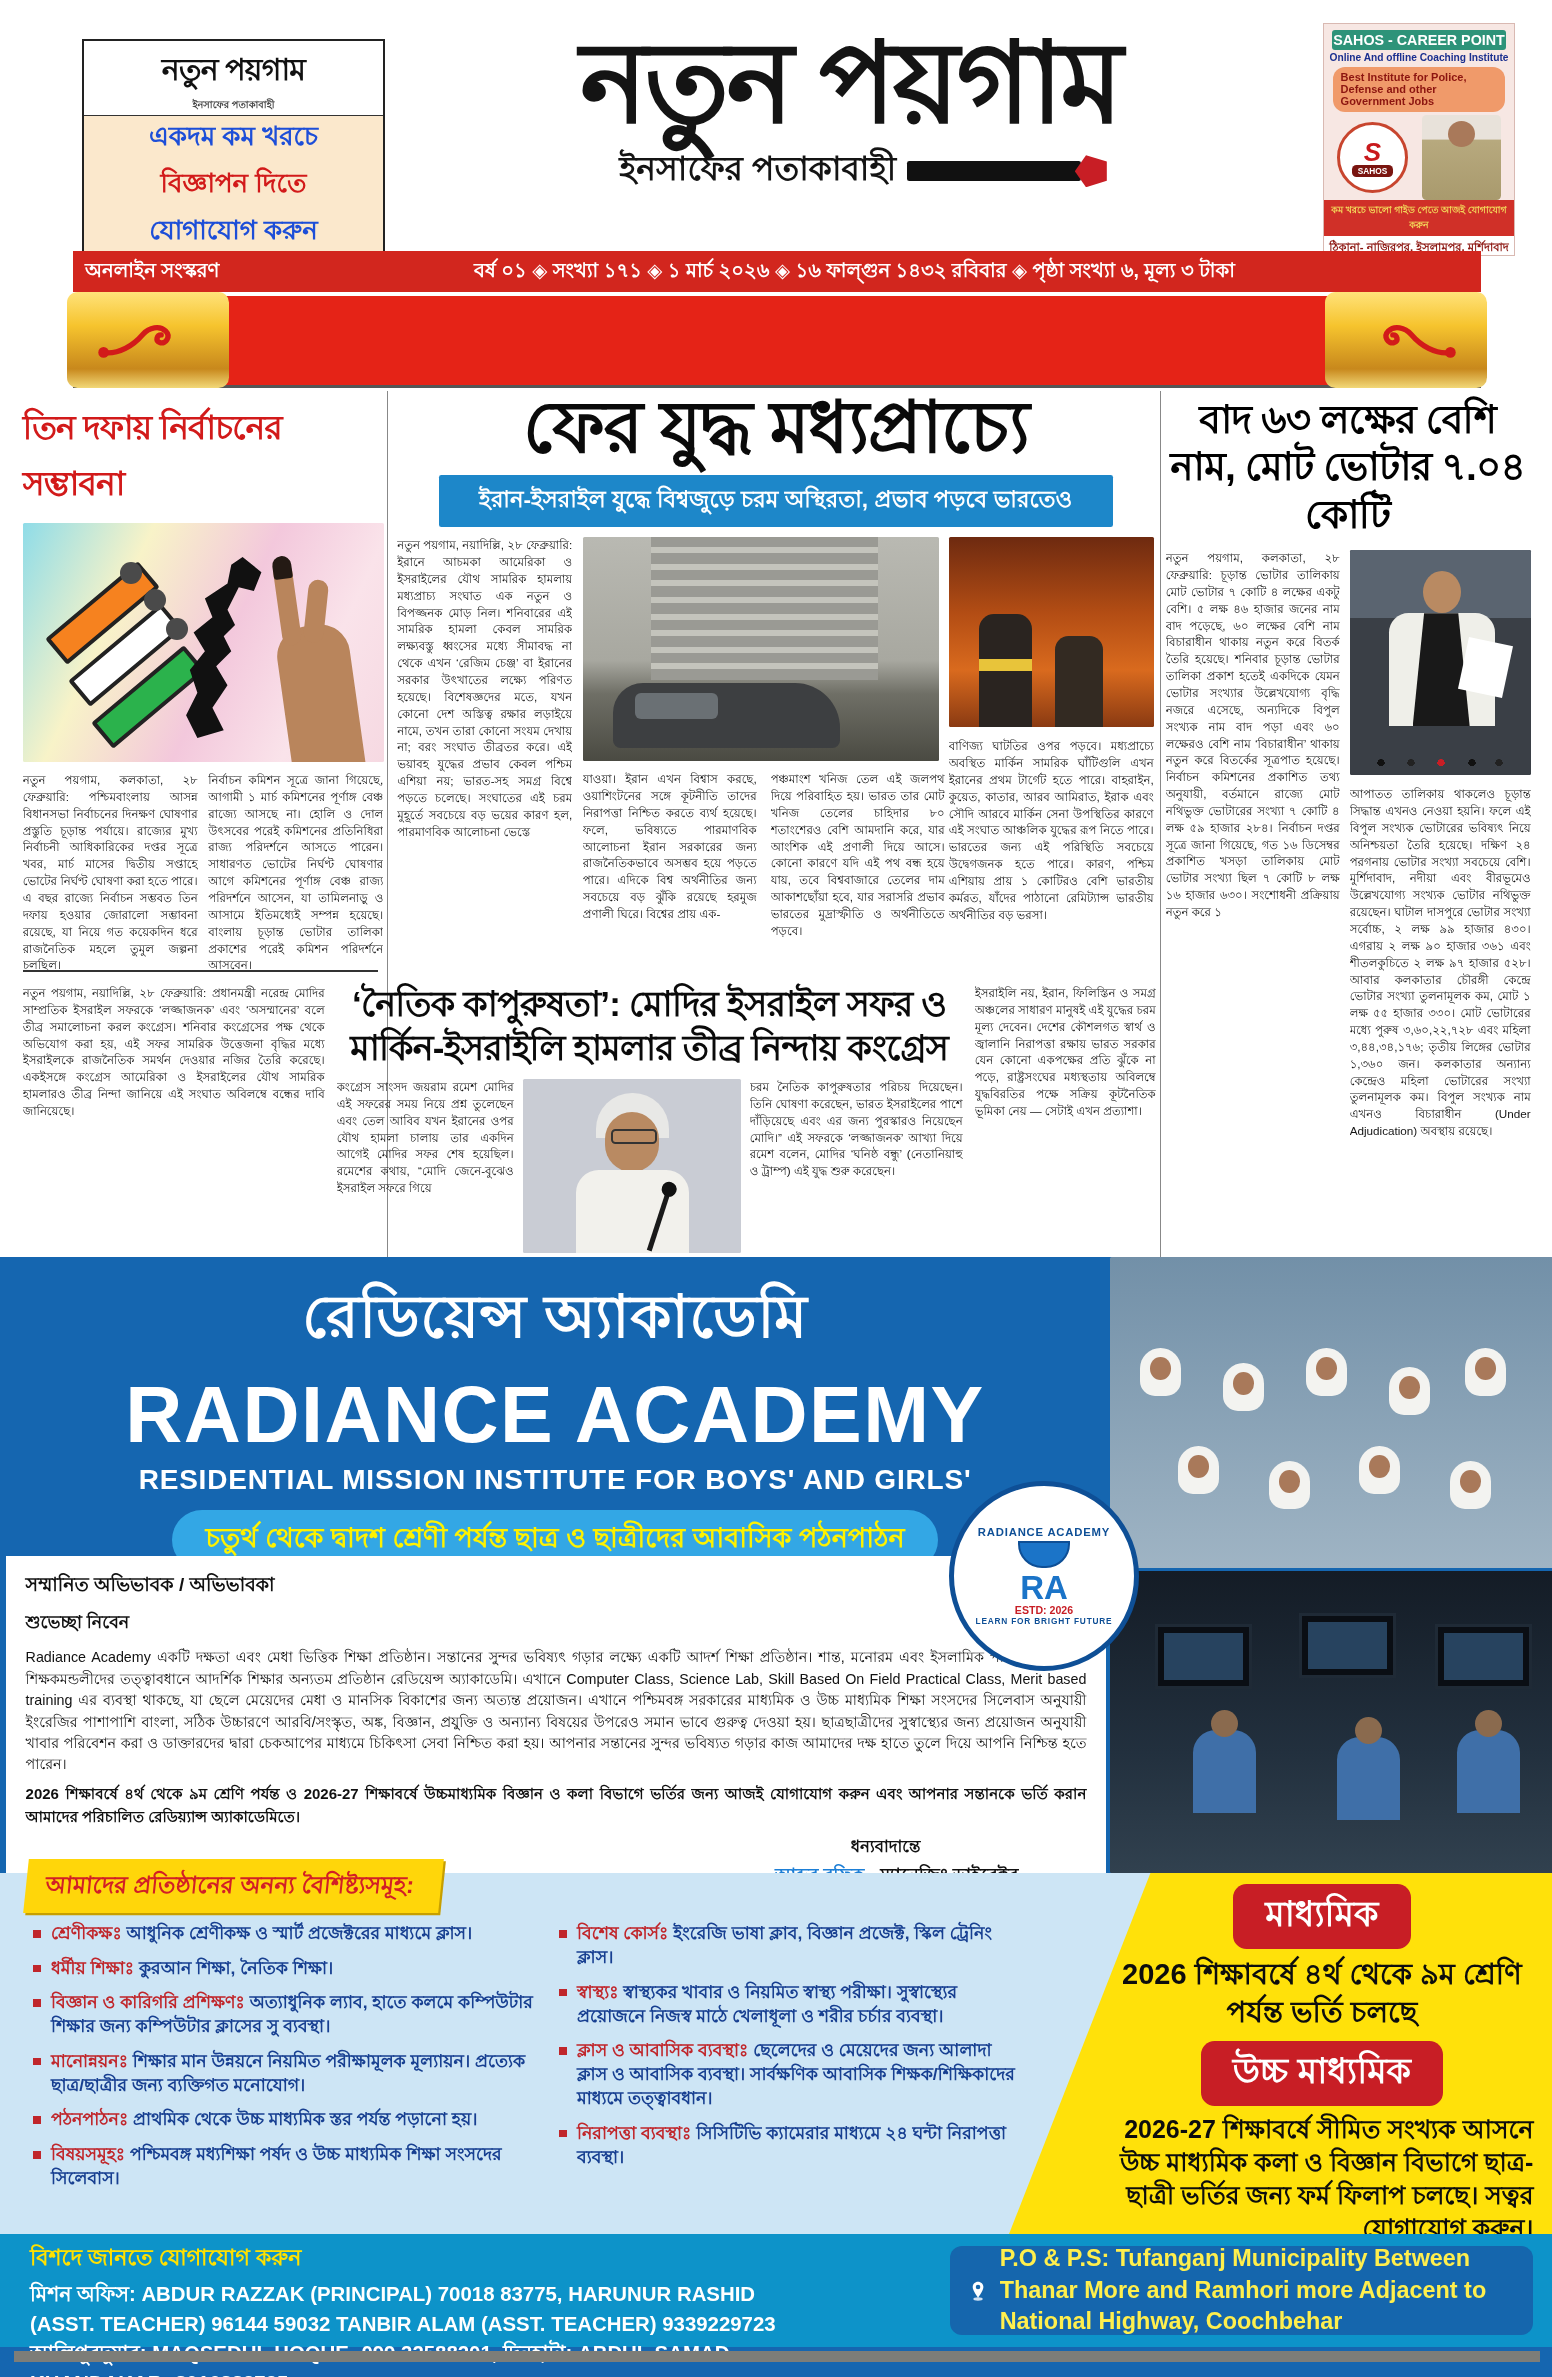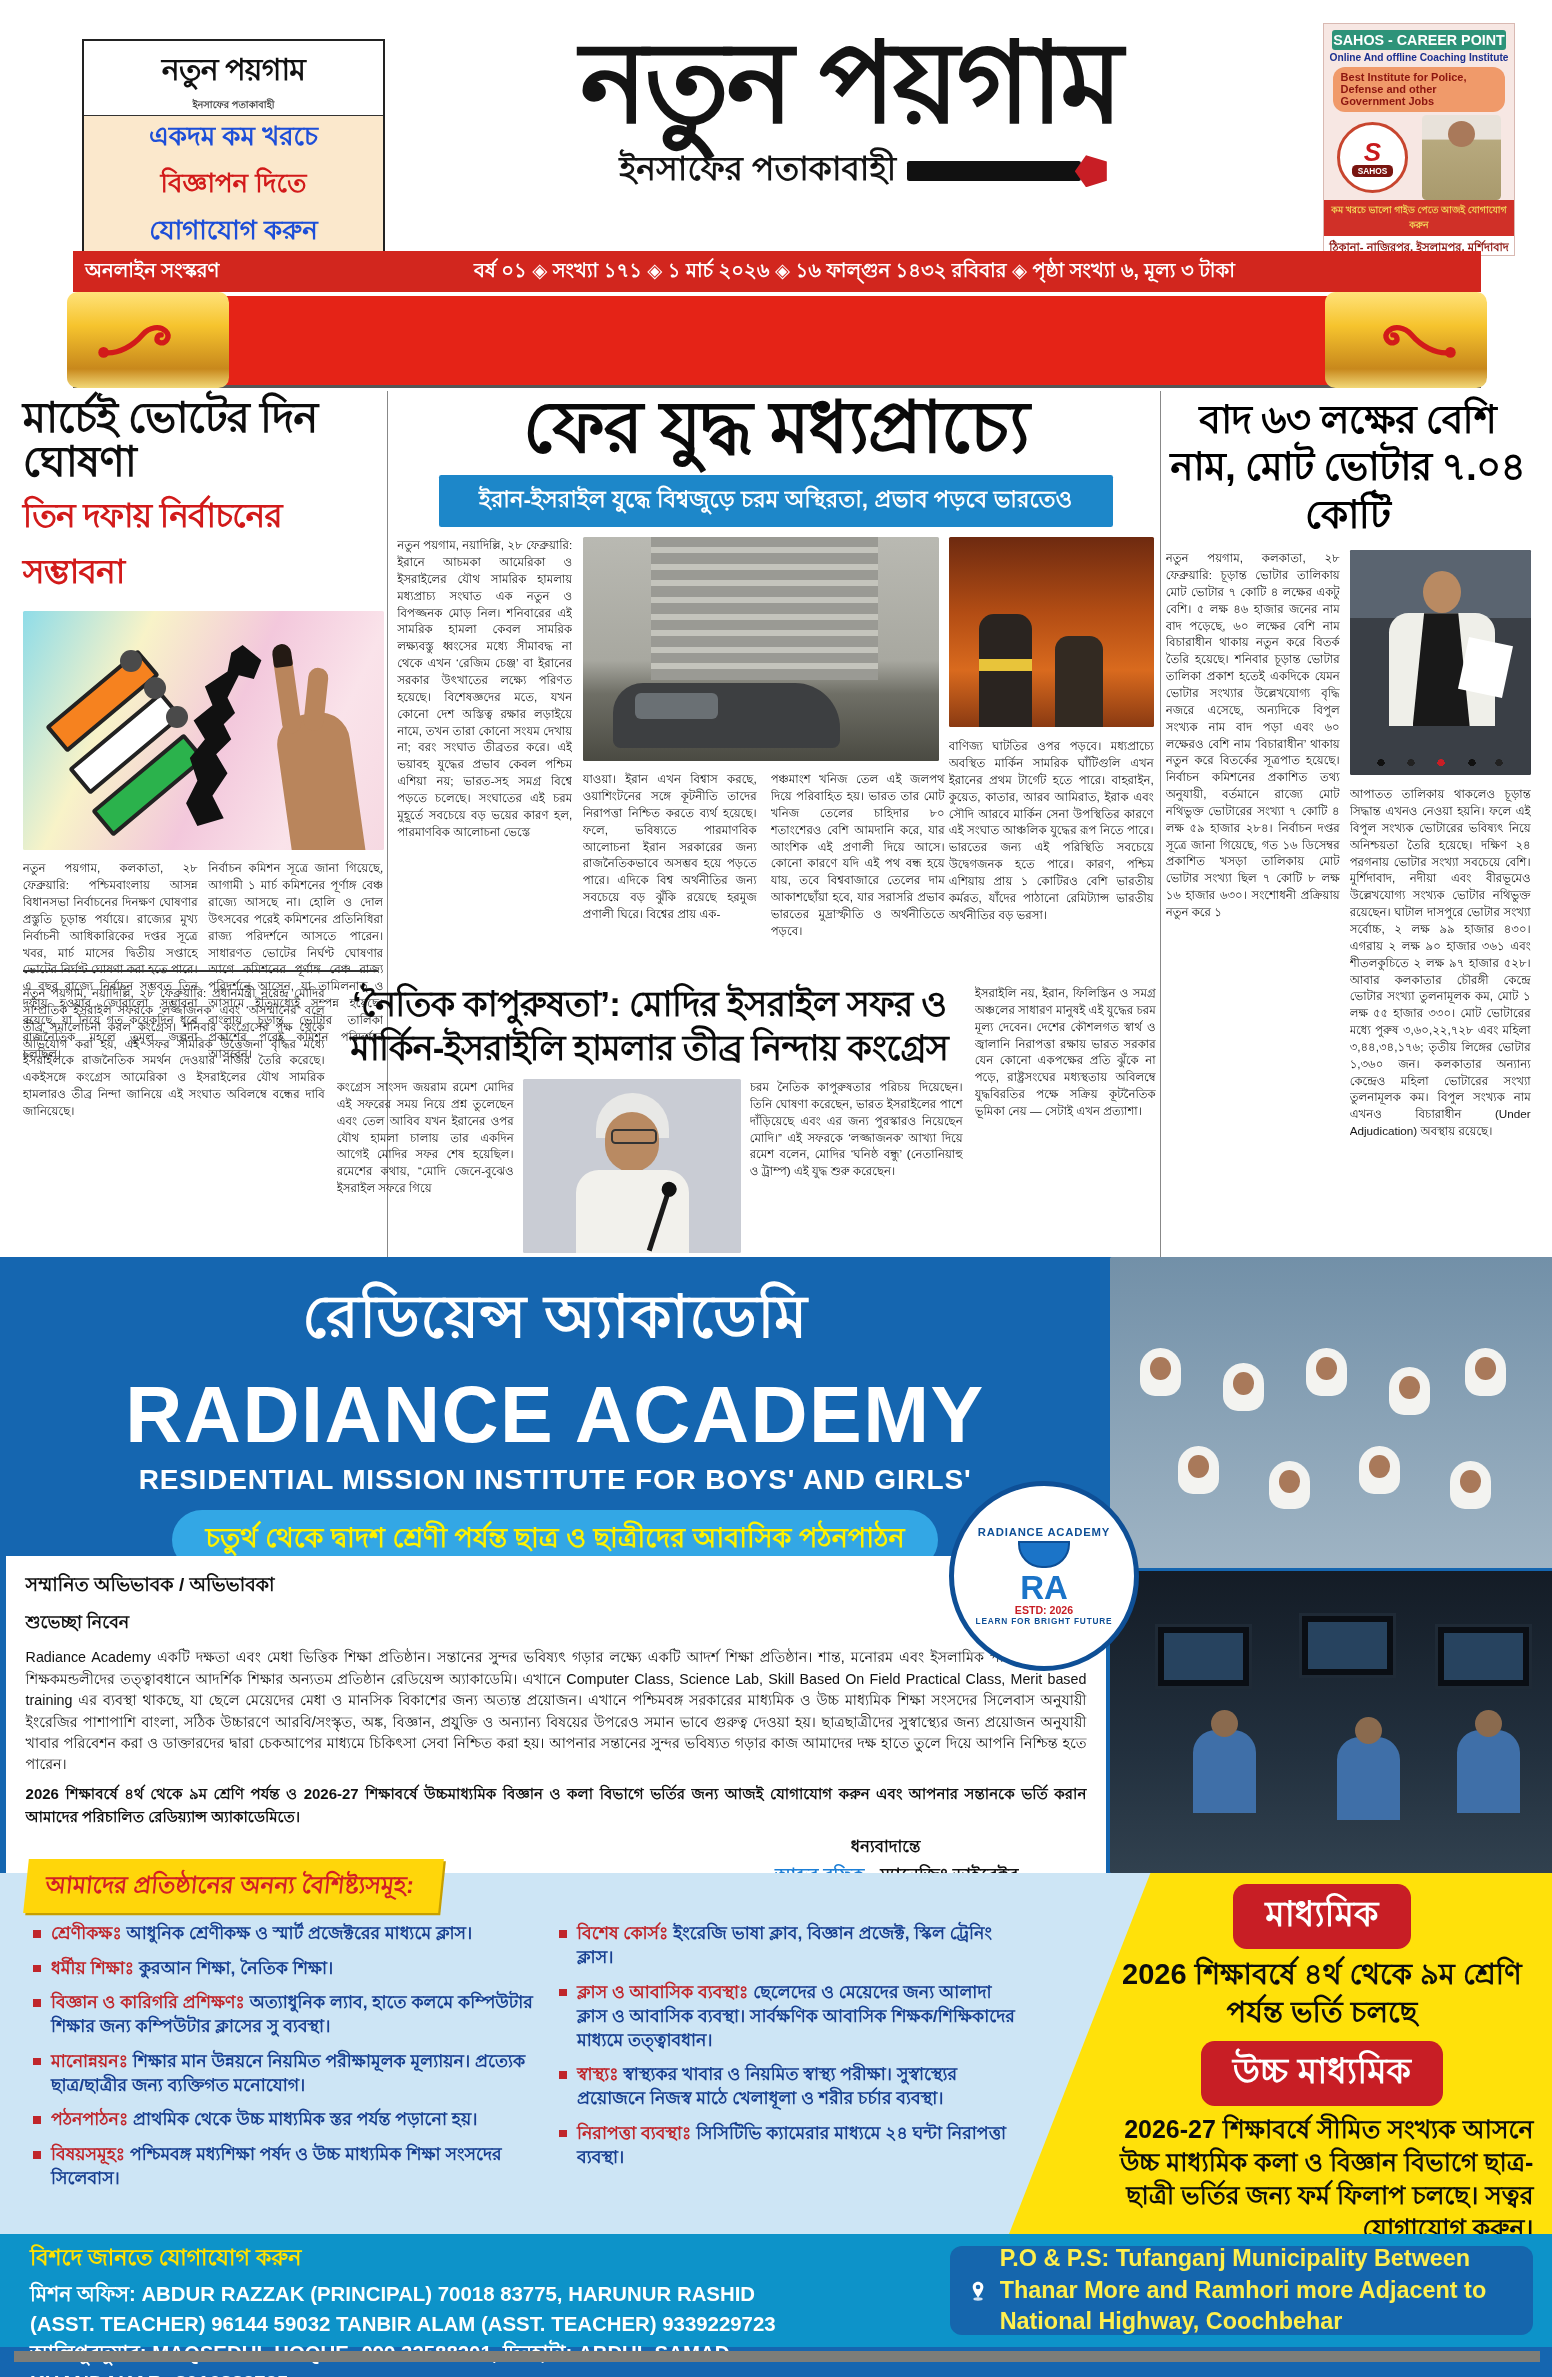--- a/index.html
+++ b/index.html
@@ -248,21 +248,20 @@
       <path d="M8 40 C 30 44, 50 30, 62 16 C 70 7, 84 4, 92 12 C 99 19, 92 30, 84 27 C 78 25, 80 17, 86 17" fill="none" stroke="#d21a1a" stroke-width="7" stroke-linecap="round"></path>
       <circle cx="10" cy="40" r="7" fill="#d21a1a"></circle>
     </svg>
   </div>
 
   <div class="news">
     <div class="vline" style="left:364px"></div>
     <div class="vline" style="left:1137px"></div>
 
     <div class="art-el">
-      <div class="h hl">মার্চেই ভোটের দিন ঘোষণা</div>
       <div class="sh">তিন দফায় নির্বাচনের সম্ভাবনা</div>
       <div class="ph ph-eci">
         <div class="eci-bar" style="left:19.6px;top:73px;background:#f6821f"></div>
         <div class="eci-bar" style="left:42px;top:115px;background:#fff"></div>
         <div class="eci-bar" style="left:65px;top:157px;background:#2bb24c"></div>
         <div class="eci-dot" style="left:97px;top:39px"></div>
         <div class="eci-dot" style="left:121px;top:66px"></div>
         <div class="eci-dot" style="left:143px;top:95px"></div>
         <svg class="wb-map" width="113" height="189" viewBox="0 0 60 100">
           <path d="M38 2 L48 10 L44 20 L36 18 L30 30 L34 38 L28 44 L32 52 L24 60 L30 70 L22 82 L28 94 L14 98 L8 86 L14 74 L10 62 L18 52 L12 42 L22 34 L18 24 L30 16 L32 6 Z" fill="#111"></path>
@@ -386,22 +385,22 @@
       <ul class="flist1">
         <li><span class="ft">শ্রেণীকক্ষঃ</span><span class="fd"> আধুনিক শ্রেণীকক্ষ ও স্মার্ট প্রজেক্টরের মাধ্যমে ক্লাস।</span></li>
         <li><span class="ft">ধর্মীয় শিক্ষাঃ</span><span class="fd"> কুরআন শিক্ষা, নৈতিক শিক্ষা।</span></li>
         <li><span class="ft">বিজ্ঞান ও কারিগরি প্রশিক্ষণঃ</span><span class="fd"> অত্যাধুনিক ল্যাব, হাতে কলমে কম্পিউটার শিক্ষার জন্য কম্পিউটার ক্লাসের সু ব্যবস্থা।</span></li>
         <li><span class="ft">মানোন্নয়নঃ</span><span class="fd"> শিক্ষার মান উন্নয়নে নিয়মিত পরীক্ষামূলক মূল্যায়ন। প্রত্যেক ছাত্র/ছাত্রীর জন্য ব্যক্তিগত মনোযোগ।</span></li>
         <li><span class="ft">পঠনপাঠনঃ</span><span class="fd"> প্রাথমিক থেকে উচ্চ মাধ্যমিক স্তর পর্যন্ত পড়ানো হয়।</span></li>
         <li><span class="ft">বিষয়সমূহঃ</span><span class="fd"> পশ্চিমবঙ্গ মধ্যশিক্ষা পর্ষদ ও উচ্চ মাধ্যমিক শিক্ষা সংসদের সিলেবাস।</span></li>
       </ul>
       <ul class="flist2">
         <li><span class="ft">বিশেষ কোর্সঃ</span><span class="fd"> ইংরেজি ভাষা ক্লাব, বিজ্ঞান প্রজেক্ট, স্কিল ট্রেনিং ক্লাস।</span></li>
+        <li><span class="ft">স্বাস্থ্যঃ</span><span class="fd"> স্বাস্থ্যকর খাবার ও নিয়মিত স্বাস্থ্য পরীক্ষা। সুস্বাস্থ্যের প্রয়োজনে নিজস্ব মাঠে খেলাধূলা ও শরীর চর্চার ব্যবস্থা।</span></li>
         <li><span class="ft">ক্লাস ও আবাসিক ব্যবস্থাঃ</span><span class="fd"> ছেলেদের ও মেয়েদের জন্য আলাদা ক্লাস ও আবাসিক ব্যবস্থা। সার্বক্ষণিক আবাসিক শিক্ষক/শিক্ষিকাদের মাধ্যমে তত্ত্বাবধান।</span></li>
-        <li><span class="ft">স্বাস্থ্যঃ</span><span class="fd"> স্বাস্থ্যকর খাবার ও নিয়মিত স্বাস্থ্য পরীক্ষা। সুস্বাস্থ্যের প্রয়োজনে নিজস্ব মাঠে খেলাধূলা ও শরীর চর্চার ব্যবস্থা।</span></li>
         <li><span class="ft">নিরাপত্তা ব্যবস্থাঃ</span><span class="fd"> সিসিটিভি ক্যামেরার মাধ্যমে ২৪ ঘন্টা নিরাপত্তা ব্যবস্থা।</span></li>
       </ul>
       <div class="adm">
         <div class="in">
           <div><span class="rpill">মাধ্যমিক</span></div>
           <div class="t1">2026 শিক্ষাবর্ষে ৪র্থ থেকে ৯ম শ্রেণি পর্যন্ত ভর্তি চলছে</div>
           <div style="margin-top:9px"><span class="rpill">উচ্চ মাধ্যমিক</span></div>
           <div class="t2">2026-27 শিক্ষাবর্ষে সীমিত সংখ্যক আসনে উচ্চ মাধ্যমিক কলা ও বিজ্ঞান বিভাগে ছাত্র-ছাত্রী ভর্তির জন্য ফর্ম ফিলাপ চলছে। সত্বর যোগাযোগ করুন।</div>
         </div>
       </div>

